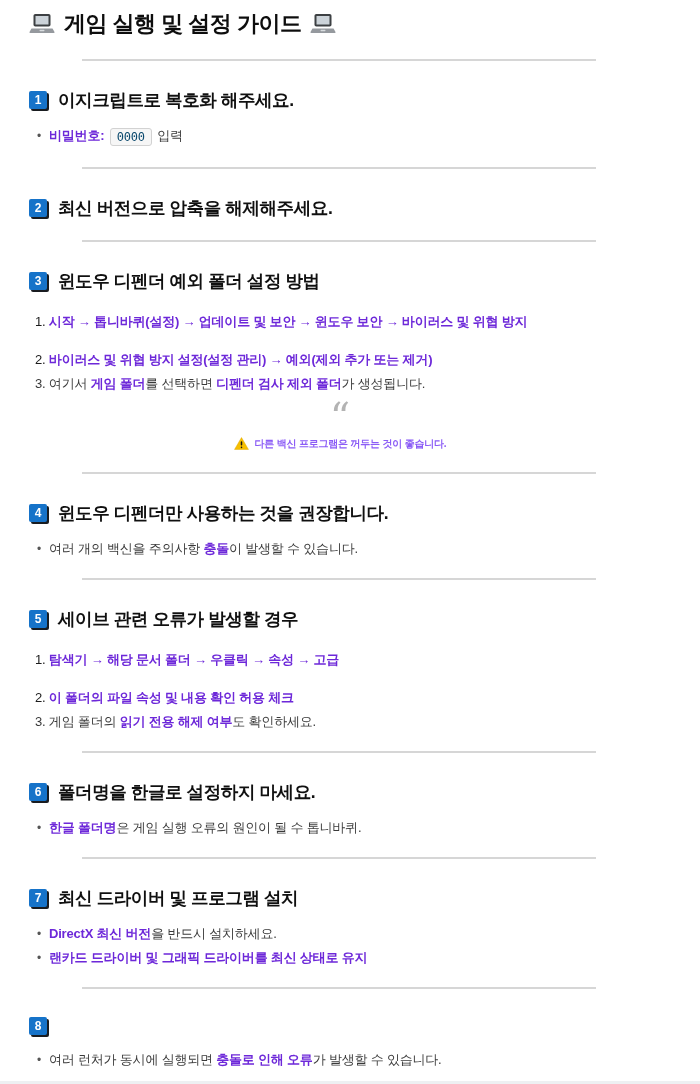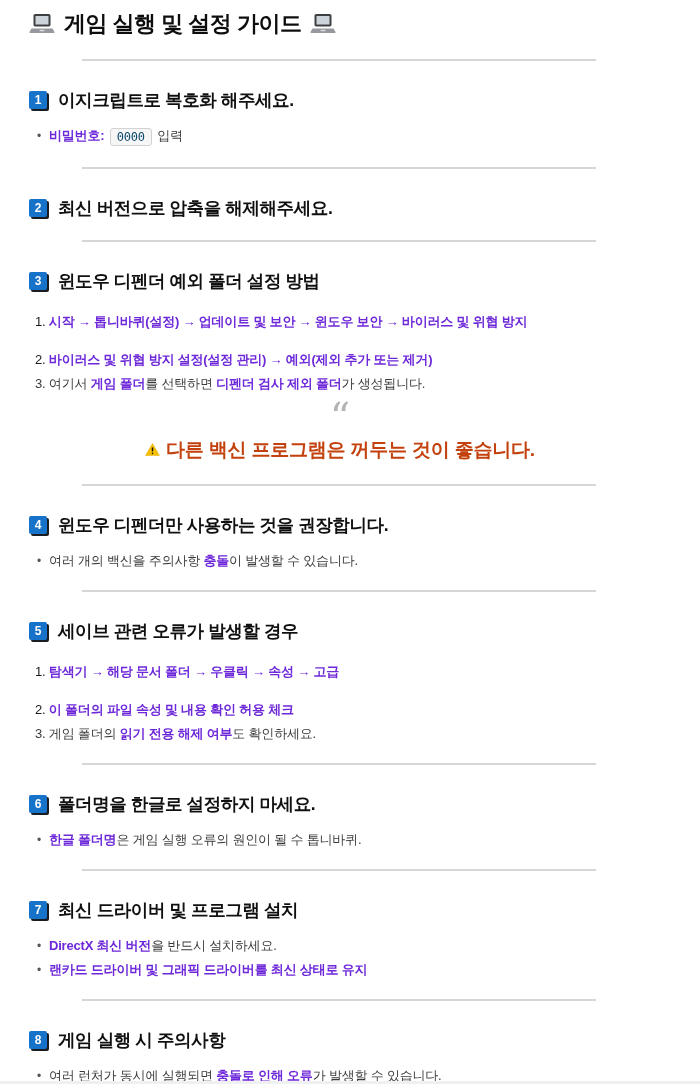--- a/index.html
+++ b/index.html
@@ -67,21 +67,21 @@
 
   
   .quote-block{margin:2px 0 0 0;text-align:center;}
   .quote-mark{
     font-family:"DejaVu Serif","Liberation Serif",serif;
     font-size:40px;line-height:34px;color:#b3b3b3;display:inline-block;
   }
   .warning-line{
     margin-top:2px;
     display:flex;align-items:center;justify-content:center;gap:6px;
-    font-size:19px;font-weight:700;color:#c2410c;letter-spacing:-0.2px;
+    font-size:10px;font-weight:700;color:#8b5cf6;letter-spacing:-0.2px;
   }
   .warning-icon{display:inline-flex;flex:0 0 auto;position:relative;top:-1px;}
 
   .bottom-edge{
     position:absolute;left:0;bottom:0;width:700px;height:3px;
     background:#eef0f2;
   }
 </style>
 </head>
 <body>
@@ -205,21 +205,20 @@
       <li><b>DirectX 최신 버전</b><span>을 반드시 설치하세요.</span></li>
       <li><b>랜카드 드라이버 및 그래픽 드라이버를 최신 상태로 유지</b></li>
     </ul>
   </div>
 
   <hr class="divider">
 
   <div>
     <div class="sec-head">
       <span class="num-badge">8</span>
-      <span>게임 실행 시 주의사항</span>
     </div>
     <ul class="bullets">
       <li><span>여러 런처가 동시에 실행되면 </span><b>충돌로 인해 오류</b><span>가 발생할 수 있습니다.</span></li>
     </ul>
   </div>
 
 </div>
 
 <div class="bottom-edge"></div>
 

